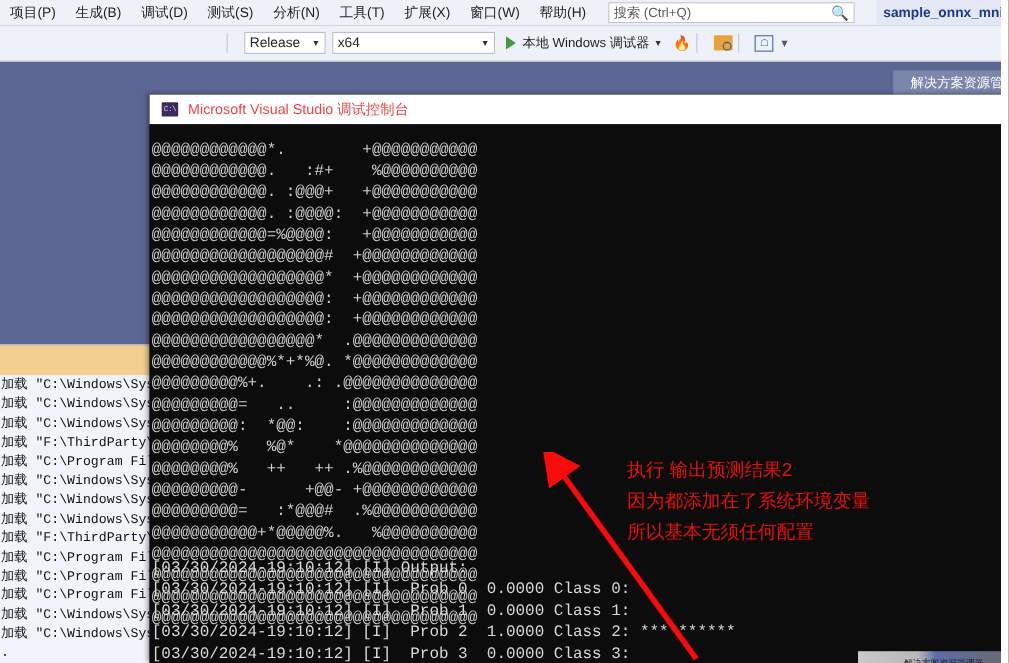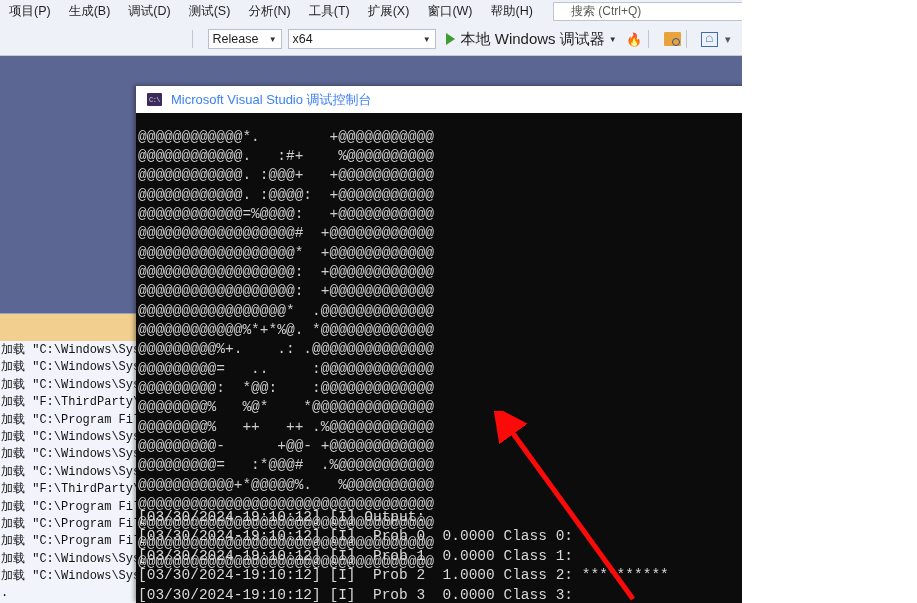--- a/index.html
+++ b/index.html
@@ -3,21 +3,21 @@
 <meta charset="utf-8">
 <style>
   html, body {
     margin: 0; padding: 0;
     width: 917px; height: 603px;
     overflow: hidden;
     font-family: "Liberation Sans", sans-serif;
   }
   #root {
     position: relative;
-    width: 742px; height: 603px;
+    width: 910px; height: 603px;
     background: #5c6693;
     overflow: hidden;
   }
 
   
   #menubar {
     position: absolute; left: 0; top: 0; width: 917px; height: 23px;
     background: #eef1f8;
     display: flex; align-items: center;
   }
@@ -27,21 +27,21 @@
     white-space: nowrap;
   }
   #search-box {
     position: absolute; left: 553px; top: 2px;
     width: 224px; height: 19px;
     background: #ffffff; border: 1px solid #c0c4cf;
     display: flex; align-items: center;
     box-sizing: border-box;
   }
   #search-placeholder {
-    font-size: 12px; color: #5a5a5a; padding-left: 17px;
+    font-size: 12px; color: #5a5a5a; padding-left: 4px;
     white-space: nowrap;
   }
   #search-icon {
     position: absolute; right: 4px; top: 1px;
     font-size: 13px; color: #3a3a3a;
   }
   #project-tab {
     position: absolute; left: 797px; top: 0px;
     height: 23px; line-height: 23px;
     background: #e4e7f5;
@@ -72,21 +72,21 @@
   #run-group {
     display: flex; align-items: center; margin-left: 10px;
   }
   #play-icon {
     width: 0; height: 0;
     border-left: 9px solid #3f9c35;
     border-top: 6px solid transparent;
     border-bottom: 6px solid transparent;
     margin-right: 6px;
   }
-  #debugger-label { font-size: 15px; color: #1e1e1e; white-space: nowrap; }
+  #debugger-label { font-size: 12px; color: #1e1e1e; white-space: nowrap; }
   #flame-icon { margin-left: 10px; font-size: 13px; color: #9aa0b0; }
   #folder-icon {
     margin-left: 10px; width: 17px; height: 14px;
     background: #e8a33d; border-radius: 1px; position: relative;
   }
   #folder-icon::after {
     content: ""; position: absolute; right: 1px; bottom: 0px;
     width: 6px; height: 6px; border: 1.5px solid #2b5797; border-radius: 50%;
   }
   #frame-icon {
@@ -141,21 +141,21 @@
   }
   #console-app-icon {
     width: 15px; height: 13px; margin-left: 11px;
     background: #3b2a5a; border-radius: 1px;
     color: #d9d0f0; font-size: 7px;
     font-family: "Liberation Mono", monospace;
     display: flex; align-items: center; justify-content: center;
     letter-spacing: -0.5px;
   }
   #console-title {
-    margin-left: 9px; font-size: 13px; color: #3b82f6; white-space: nowrap;
+    margin-left: 9px; font-size: 13px; color: #ef4444; white-space: nowrap;
   }
   #console-body {
     position: absolute; left: 0; top: 27px;
     width: 781px; height: 490px;
     background: #0c0c0c;
     overflow: hidden;
   }
   #ascii-art {
     position: absolute; left: 2px; top: 0px;
     font-family: "Liberation Mono", monospace;
@@ -294,19 +294,24 @@
 
     <svg id="arrow-svg" viewBox="0 0 160 195">
       <defs>
         <marker id="ahead" markerWidth="7" markerHeight="7" refX="2.2" refY="3.5" orient="auto">
           <polygon points="0,0 7,3.5 0,7" fill="#fa0a08"></polygon>
         </marker>
       </defs>
       <line x1="142" y1="188" x2="16" y2="14" stroke="#fa0a08" stroke-width="5" marker-end="url(#ahead)"></line>
     </svg>
 
+    <div id="annotation" style="color: rgb(232, 16, 15);">
+        <div>执行 输出预测结果2</div>
+        <div>因为都添加在了系统环境变量</div>
+        <div>所以基本无须任何配置</div>
+      </div>
   </div>
 
   <div id="taskbar">
     <span id="taskbar-label">解决方案资源管理器</span>
   </div>
 
 </div>
 
 </body></html>

